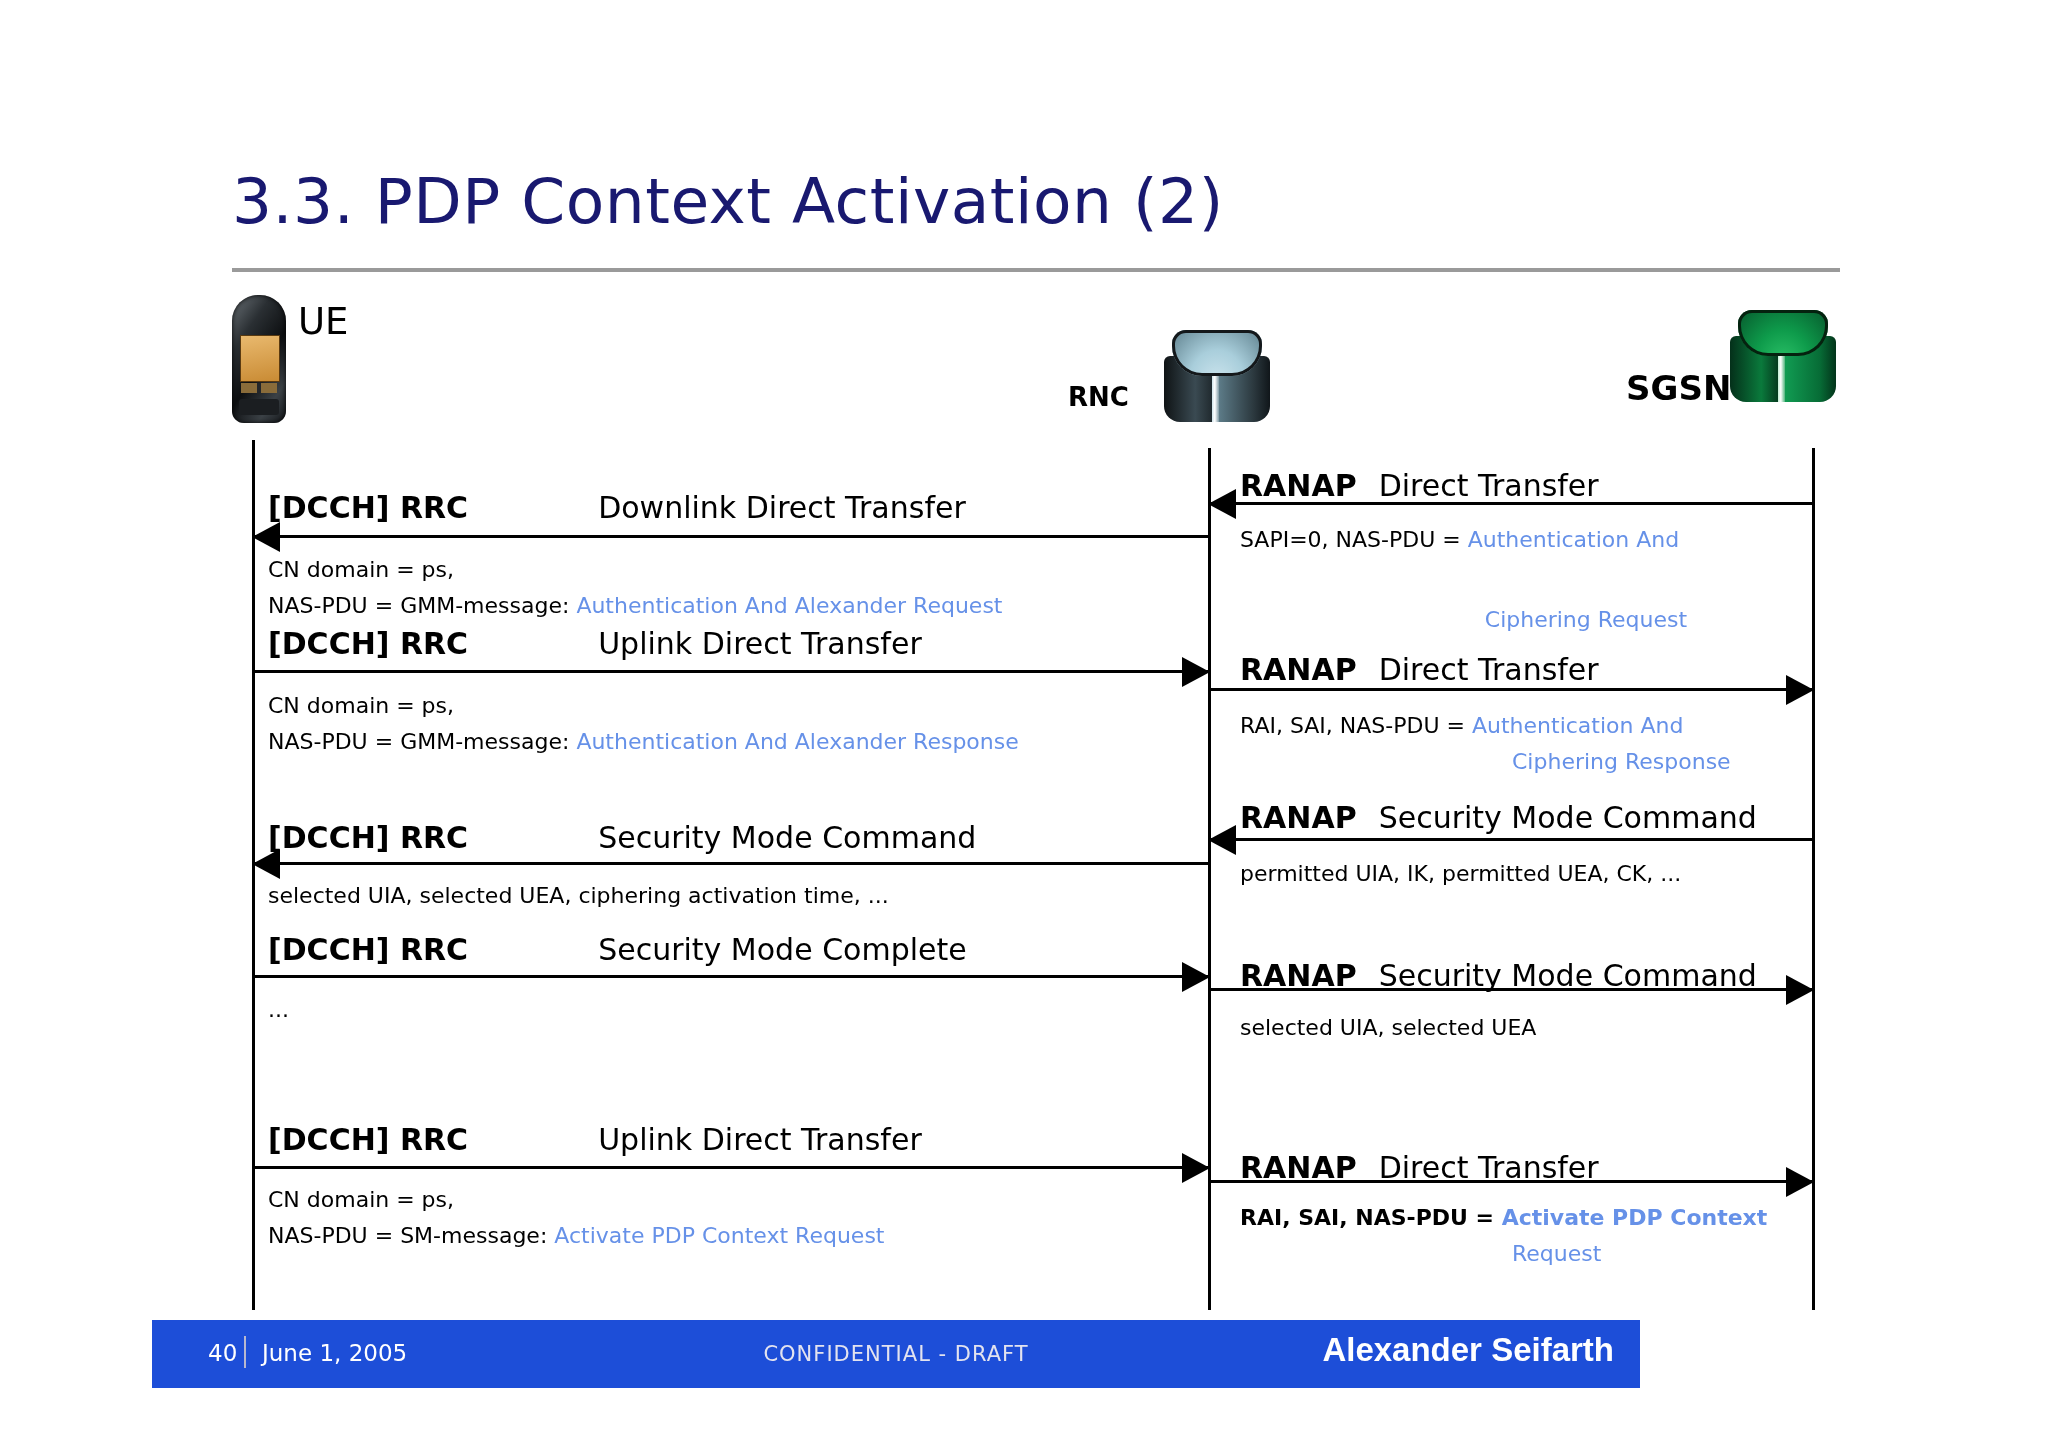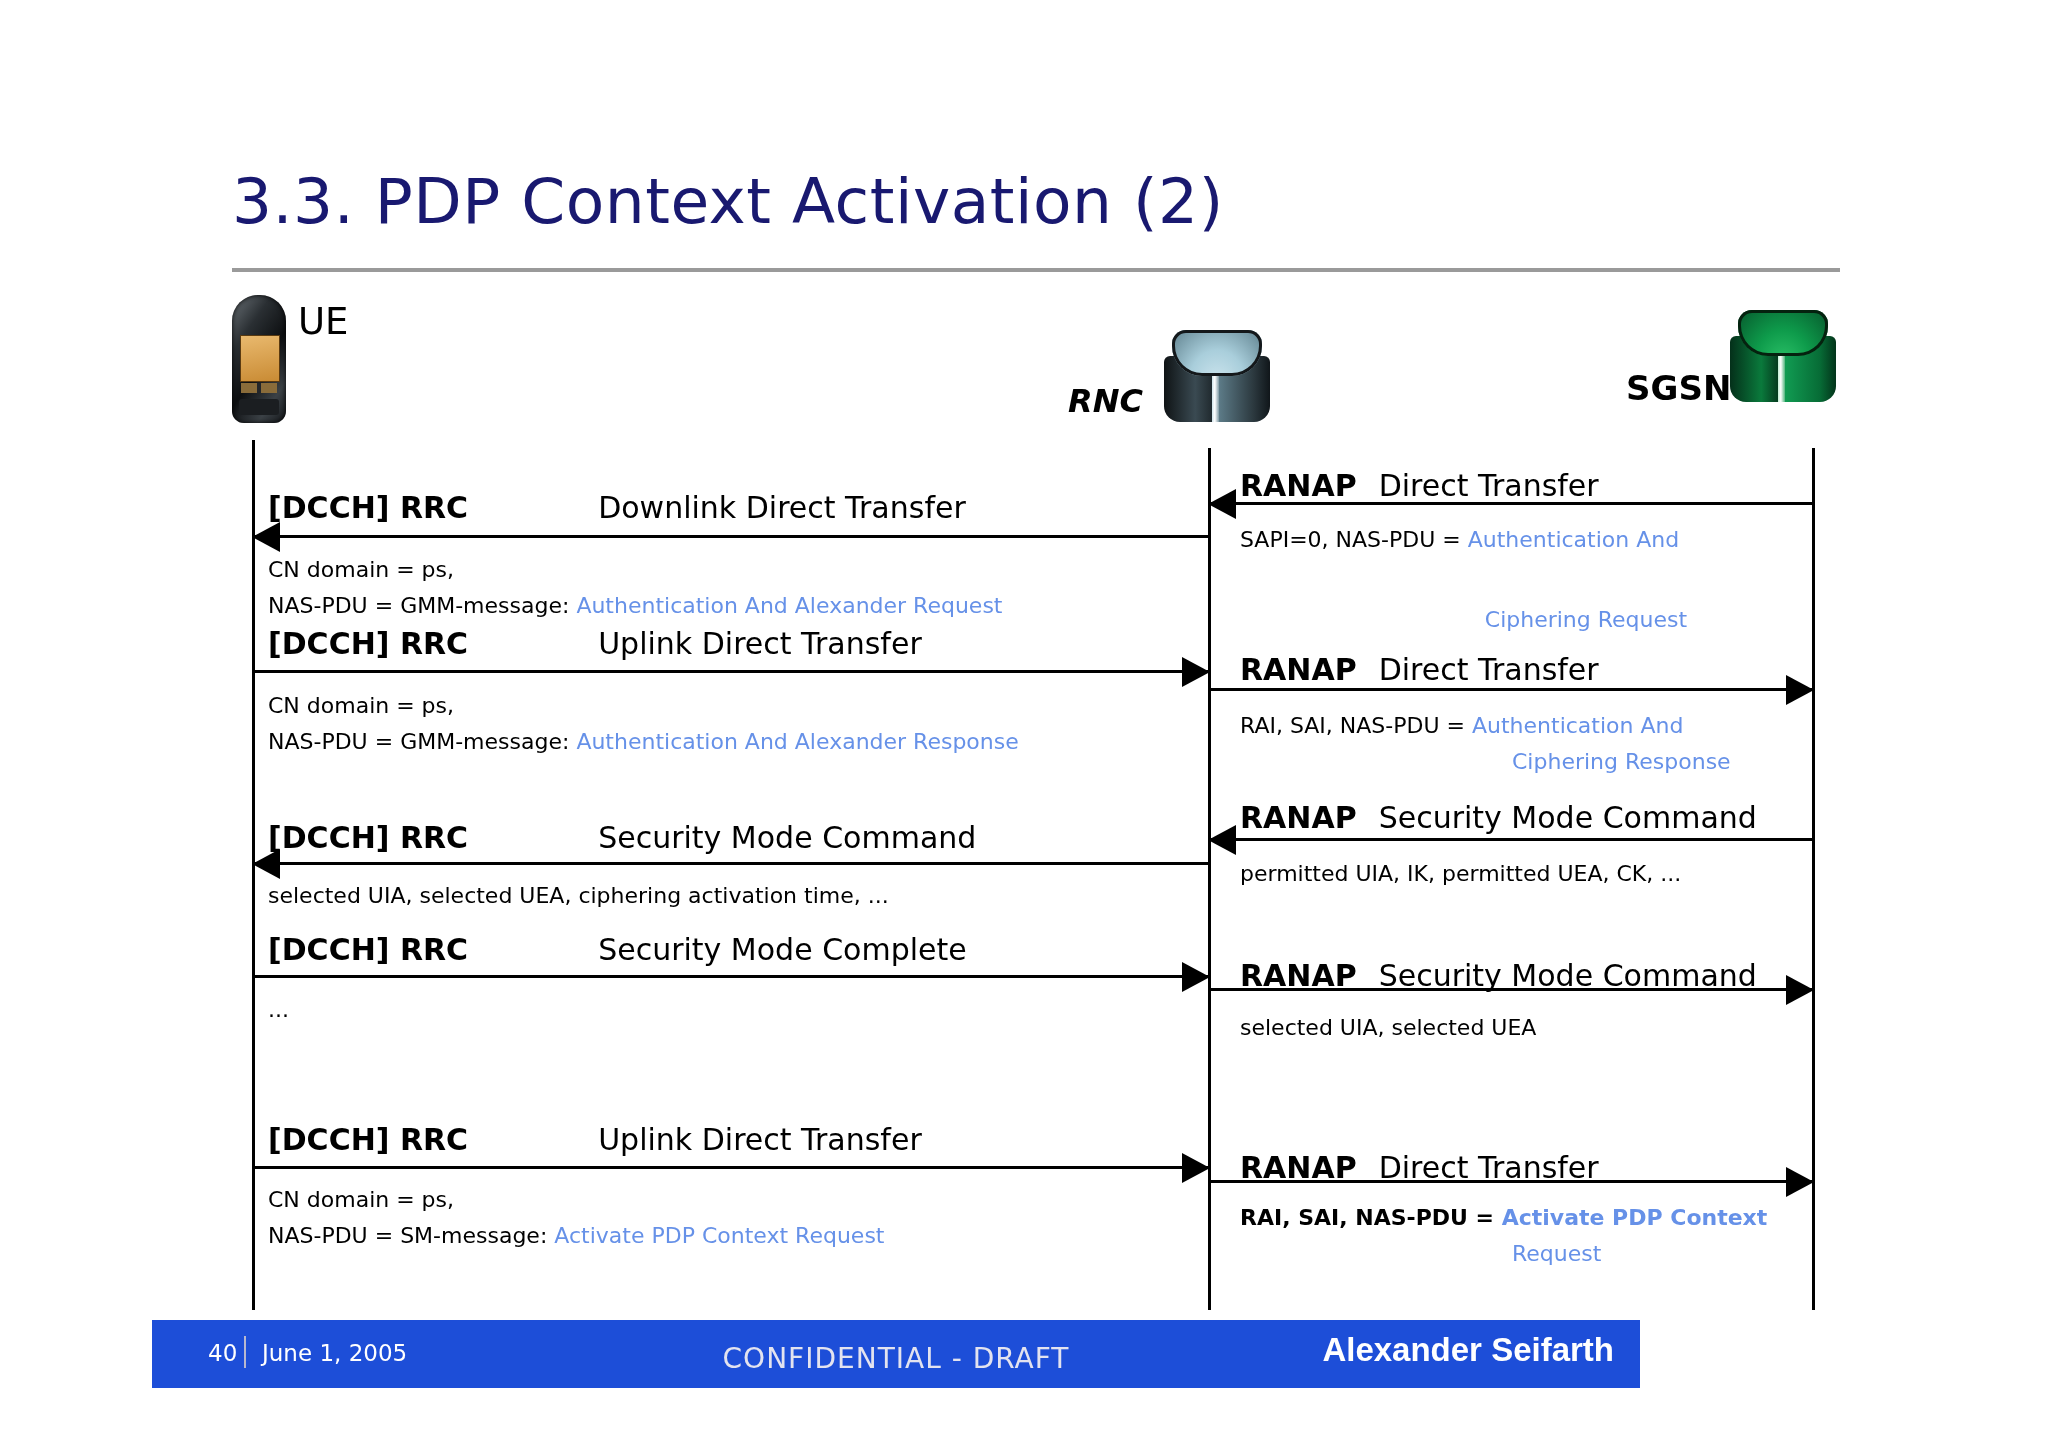--- a/index.html
+++ b/index.html
@@ -18,21 +18,21 @@
     font-family:"DejaVu Sans","Liberation Sans",sans-serif;
   }
   #title-rule{
     position:absolute;left:232px;top:268px;width:1608px;height:4px;
     background:#9a9a9a;
   }
 
   
   .actor-label{position:absolute;font-weight:700;color:#000;white-space:nowrap;}
   #ue-label{left:298px;top:300px;font-size:37px;font-weight:400;}
-  #rnc-label{left:1068px;top:382px;font-size:32px;font-style:italic;}
+  #rnc-label{left:1068px;top:382px;font-size:26px;}
   #sgsn-label{left:1626px;top:368px;font-size:34px;}
 
   
   #ue-icon{position:absolute;left:228px;top:295px;width:62px;height:130px;}
   .ph-body{position:absolute;left:4px;top:0;width:54px;height:128px;
     border-radius:26px 26px 12px 12px;
     background:linear-gradient(125deg,#6d7479 0%,#2a2f33 28%,#0d0f11 55%,#3b4146 80%,#14171a 100%);
     box-shadow:inset 0 0 5px #000;}
   .ph-screen{position:absolute;left:12px;top:40px;width:38px;height:45px;
     background:linear-gradient(170deg,#e9b96e,#c98b34);border:1px solid #5a3a10;}
@@ -79,21 +79,21 @@
   .body{position:absolute;font-size:22px;color:#000;line-height:36px;white-space:nowrap;}
   .hl{color:#6691e8;}
 
   
   #footer{position:absolute;left:152px;top:1320px;width:1488px;height:68px;
     background:#1d4ed8;}
   #footer-pg{position:absolute;left:56px;top:20px;color:#fff;font-size:23px;}
   #footer-sep{position:absolute;left:92px;top:16px;width:2px;height:32px;background:#b8b8cf;}
   #footer-date{position:absolute;left:110px;top:20px;color:#fff;font-size:23px;}
   #footer-conf{position:absolute;left:0;right:0;top:22px;text-align:center;
-    color:#e3e3ef;font-size:28px;letter-spacing:1px;}
+    color:#e3e3ef;font-size:21px;letter-spacing:1px;}
   #footer-author{position:absolute;right:26px;top:11px;color:#fff;font-size:33px;
     font-weight:700;font-family:"Liberation Sans",sans-serif;}
 </style>
 </head>
 <body>
 
 <div id="slide-title">3.3. PDP Context Activation (2)</div>
 <div id="title-rule"></div>
 
 <div id="ue-icon">

